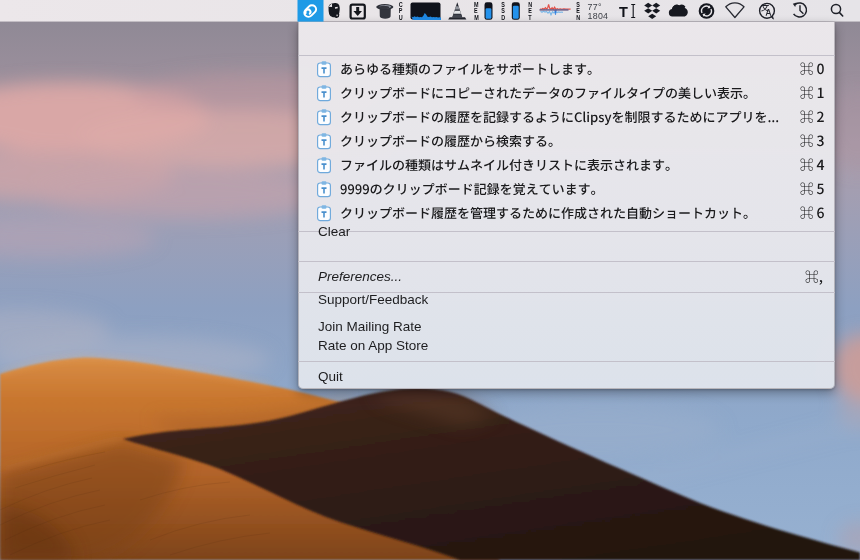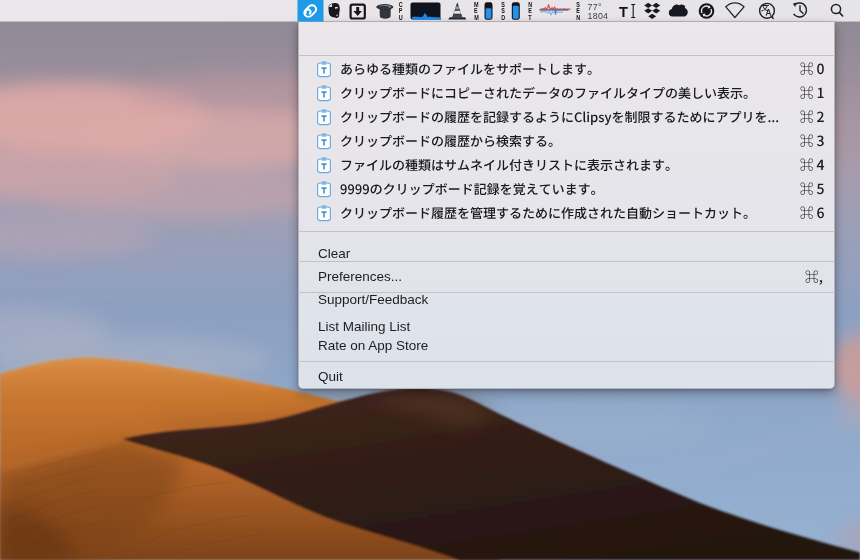--- a/index.html
+++ b/index.html
@@ -89,26 +89,26 @@
 
  <path d="M123,439 C180,425.5 235,431 290,416 C335,403.5 366,392.5 402,389 C432,386.3 456,391 477,402.5 C520,425 610,465 700,503 C760,526 818,541 860,552.5 L860,560 L460,560 C420,545.5 380,535 340,522 C300,508.5 258,484.5 220,469 C190,457.5 150,448 123,439 Z" fill="url(#dark)" filter="url(#bl1)"></path>
 
  <path d="M370,392 C405,387 445,390 468,400 L498,415 L462,426 L385,403 Z" fill="#6a4530" opacity=".4" filter="url(#bl)"></path>
 </svg>
 <div id="mbar" class="abs"></div>
 <div class="abs" style="left:0;top:21.3px;width:860px;height:.9px;background:rgba(90,84,96,.28);"></div>
 <div id="panel" class="abs"></div>
 <div class="abs sep" style="top:54.5px;"></div>
 <div class="abs sep" style="top:231px;"></div>
-<div class="abs mtxt" style="top:246px;">Clear</div>
+<div class="abs mtxt" style="top:224px;">Clear</div>
 <div class="abs sep" style="top:261px;"></div>
-<div class="abs mtxt" style="top:269px;">Preferences...</div>
+<div class="abs mtxt" style="top:269px;font-style:italic;">Preferences...</div>
 <div class="abs sep" style="top:292px;"></div>
 <div class="abs mtxt" style="top:292px;">Support/Feedback</div>
-<div class="abs mtxt" style="top:319px;">List Mailing List</div>
+<div class="abs mtxt" style="top:319px;">Join Mailing Rate</div>
 <div class="abs mtxt" style="top:338px;">Rate on App Store</div>
 <div class="abs sep" style="top:361px;"></div>
 <div class="abs mtxt" style="top:369px;text-align:right;">Quit</div>
 <svg class="abs" width="860" height="560" viewBox="0 0 860 560">
  <defs>
   <g id="clipico">
    <rect x="0.6" y="2" width="12.8" height="13.6" rx="2.6" fill="#fcfdff" stroke="#6fa9dc" stroke-width="1.15"></rect>
    <rect x="4.6" y="0.2" width="4.8" height="3.6" rx="1.1" fill="#7fb6e3"></rect>
    <path d="M4.5 6.3 h5 v1.7 h-1.7 v4.5 h-1.6 v-4.5 h-1.7 Z" fill="#498fcd"></path>
   </g>

